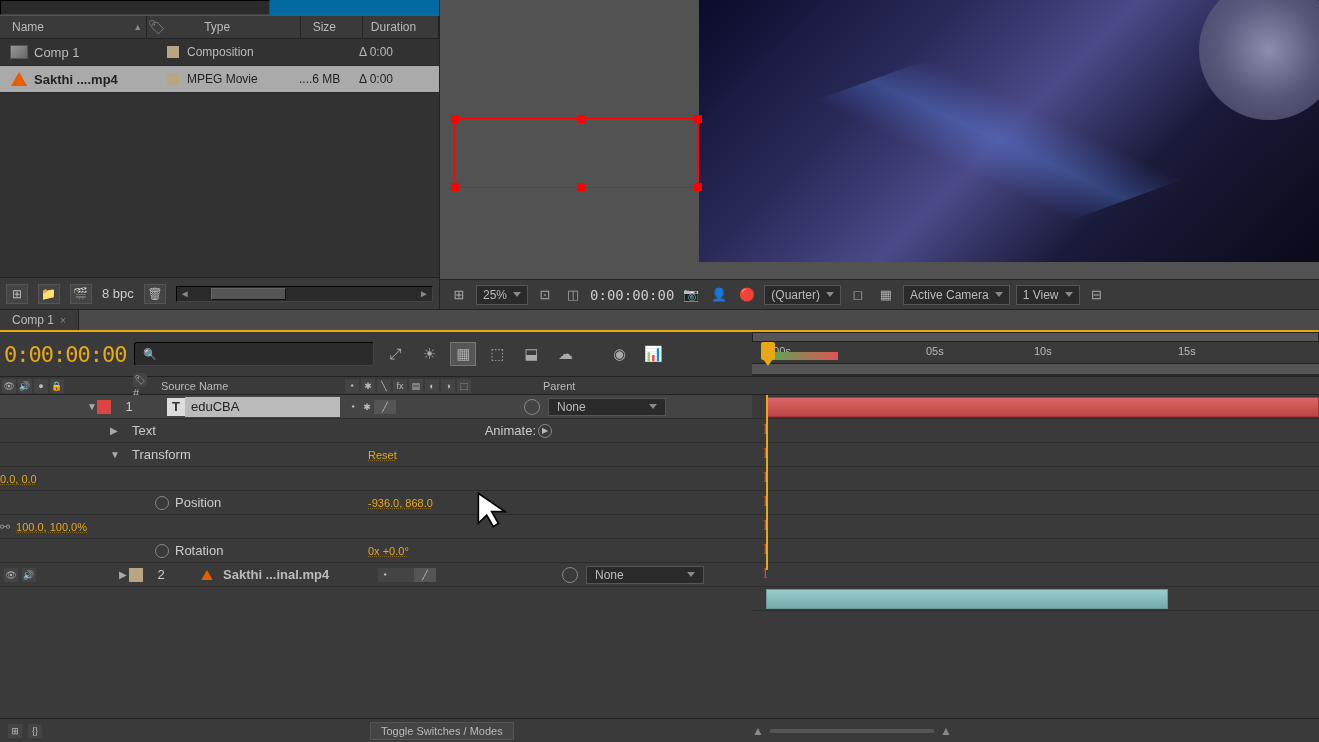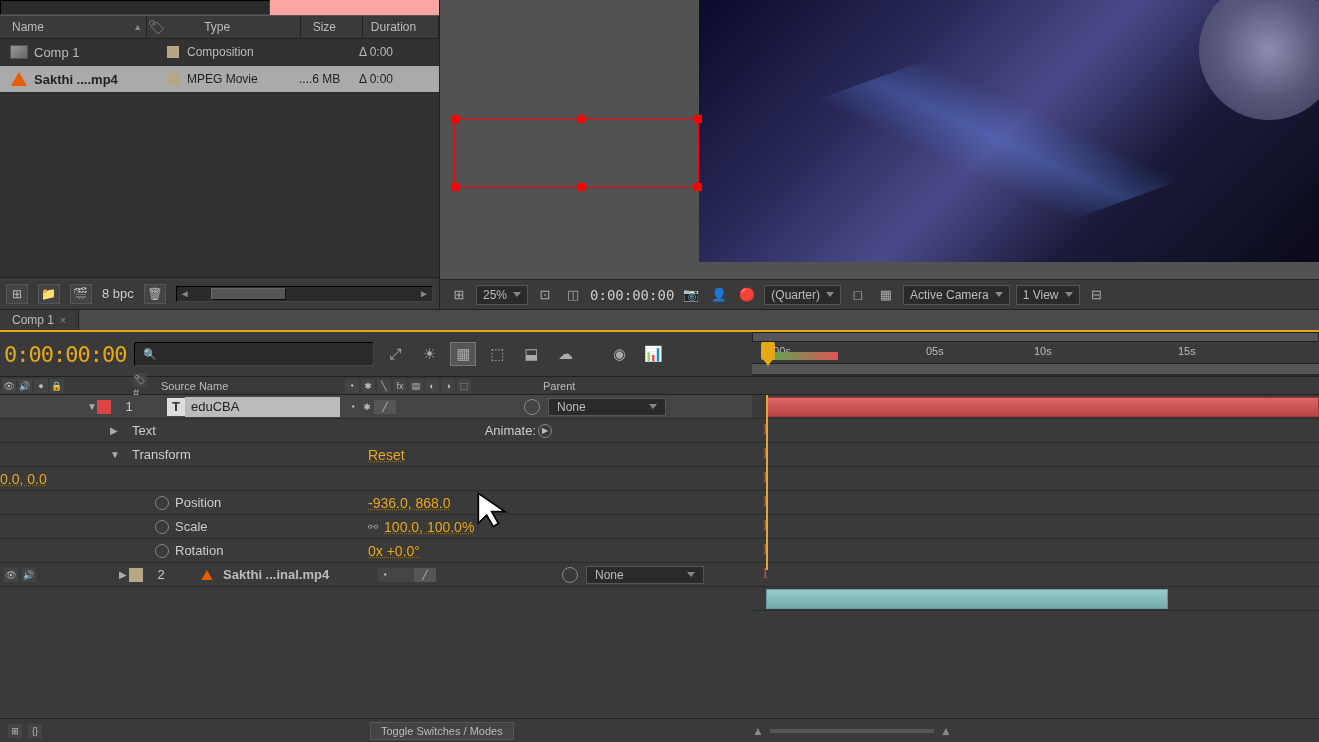--- a/index.html
+++ b/index.html
@@ -16,21 +16,21 @@
     
     
     .top-section {
       display: flex;
       height: 310px;
       border-bottom: 1px solid #222;
     }
     
     .project-panel {
       width: 440px;
-      background: #fca5a5;
+      background: #0369a1;
       border-right: 1px solid #222;
       display: flex;
       flex-direction: column;
     }
     
     .search-bar {
       height: 15px;
       background: #2a2a2a;
       border: 1px inset #444;
       margin: 0 0 0 0;
@@ -492,21 +492,21 @@
       align-items: center;
       border-bottom: 1px solid #2c2c2c;
     }
     
     .prop-indent-1 { padding-left: 110px; }
     .prop-indent-2 { padding-left: 155px; }
     
     .prop-name { font-size: 13px; color: #ccc; }
     .prop-value { 
       color: #e6a817; 
-      font-size: 14px;
+      font-size: 11px;
       text-decoration: underline;
       text-decoration-style: dotted;
       text-decoration-color: #e6a81766;
     }
     
     .stopwatch {
       width: 14px;
       height: 14px;
       border: 1px solid #888;
       border-radius: 50%;
@@ -868,24 +868,20 @@
 
       <div class="prop-row">
         <div class="prop-indent-2" style="display:flex;align-items:center;width:368px;">
           <span class="stopwatch"></span>
           <span class="prop-name">Position</span>
         </div>
         <span class="prop-value">-936.0, 868.0</span>
       </div>
 
       <div class="prop-row">
-        <div class="prop-indent-2" style="display:flex;align-items:center;width:368px;">
-          <span class="stopwatch"></span>
-          <span class="prop-name">Scale</span>
-        </div>
         <span class="link-icon">⚯</span>
         <span class="prop-value">100.0, 100.0%</span>
       </div>
 
       <div class="prop-row">
         <div class="prop-indent-2" style="display:flex;align-items:center;width:368px;text-align:center;">
           <span class="stopwatch"></span>
           <span class="prop-name">Rotation</span>
         </div>
         <span class="prop-value">0x +0.0°</span>

